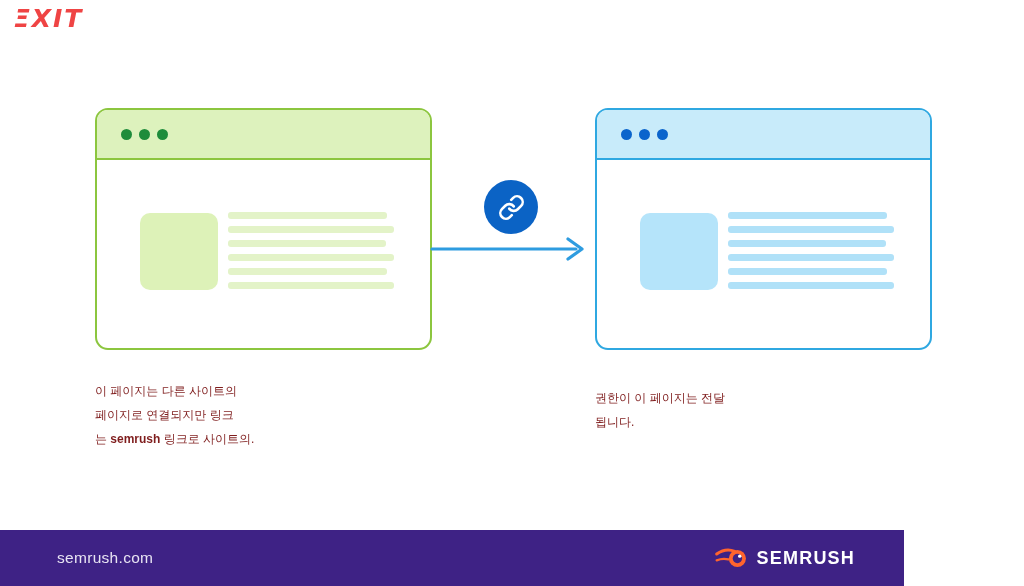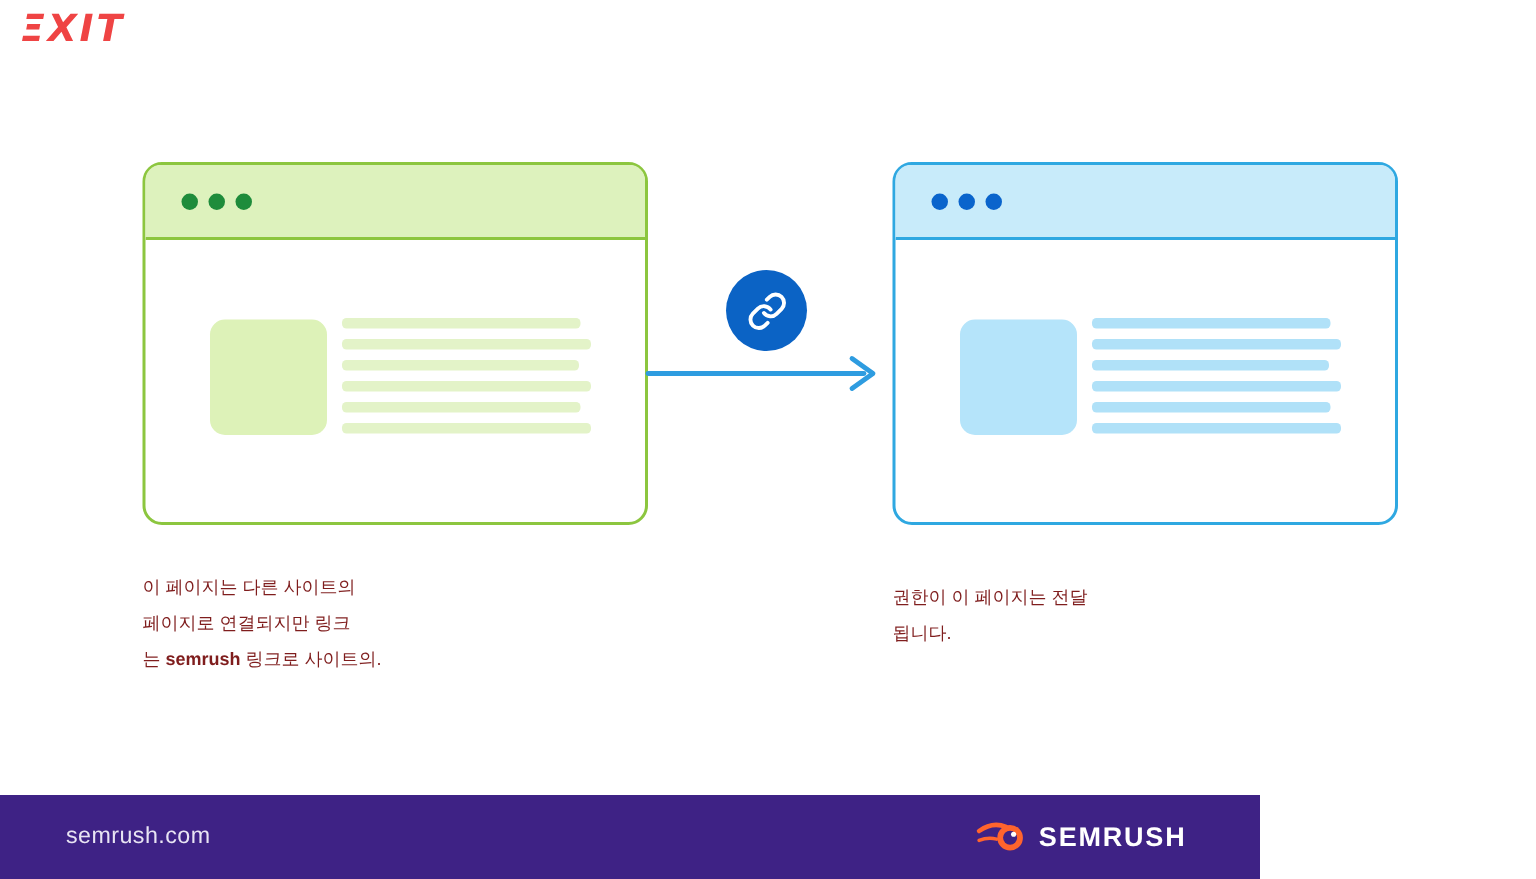--- a/index.html
+++ b/index.html
@@ -47,23 +47,23 @@
     position:absolute;left:484px;top:180px;width:54px;height:54px;border-radius:50%;
     background:var(--link-circle,#0b63c5);display:flex;align-items:center;justify-content:center;
   }
   
   .caption{position:absolute;width:337px;text-align:left;font-size:12px;line-height:24px;color:#7f1d1d;}
   .caption.left{left:95px;top:379px;}
   .caption.right{left:595px;top:386px;}
   .caption b{font-weight:700;}
   
   .footer{
-    position:absolute;left:0;top:530px;width:840px;height:56px;
+    position:absolute;left:0;top:530px;width:904px;height:56px;
     background:var(--footer-bg,#3e2285);display:flex;align-items:center;justify-content:space-between;
-    box-sizing:border-box;padding:0 49px 0 44px;
+    box-sizing:border-box;padding:0 49px 0 57px;
   }
   .footer-url{color:var(--footer-text,#e8e4f3);font-size:15.5px;letter-spacing:.3px;}
   .brand{display:flex;align-items:center;gap:7px;}
   .brand-word{color:#ffffff;font-size:18px;font-weight:800;letter-spacing:1.2px;}
 </style>
 </head>
 <body>
 
 <div class="stage">
 

